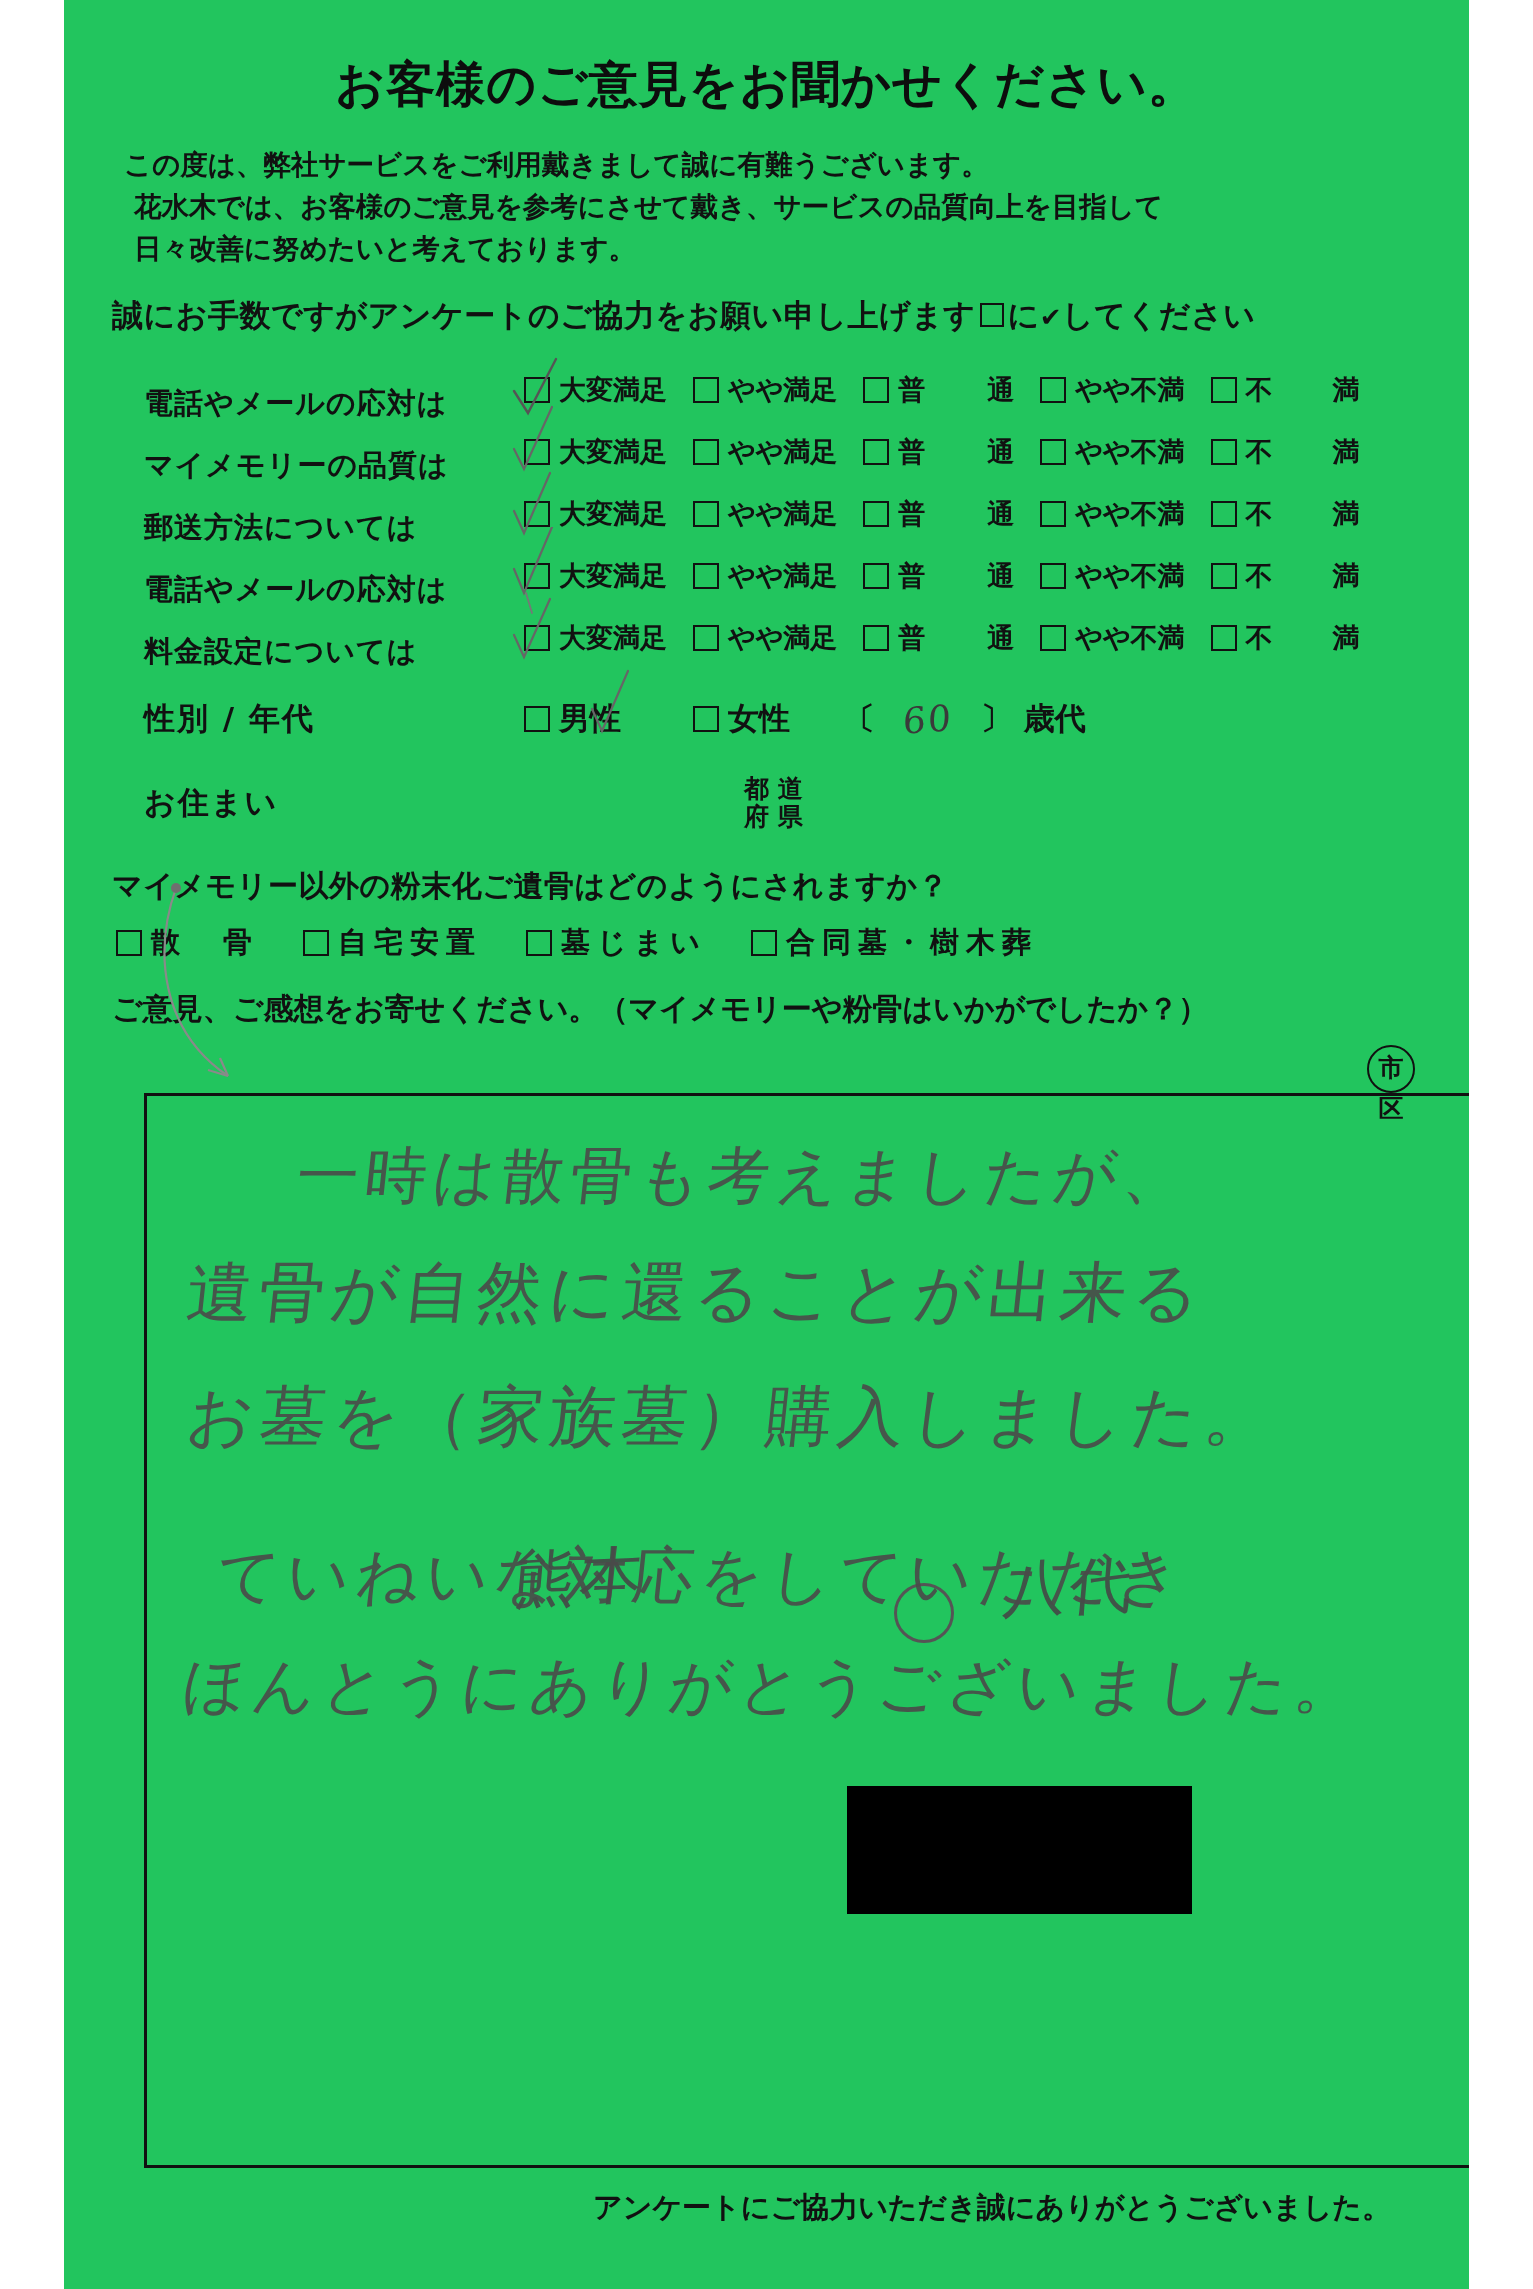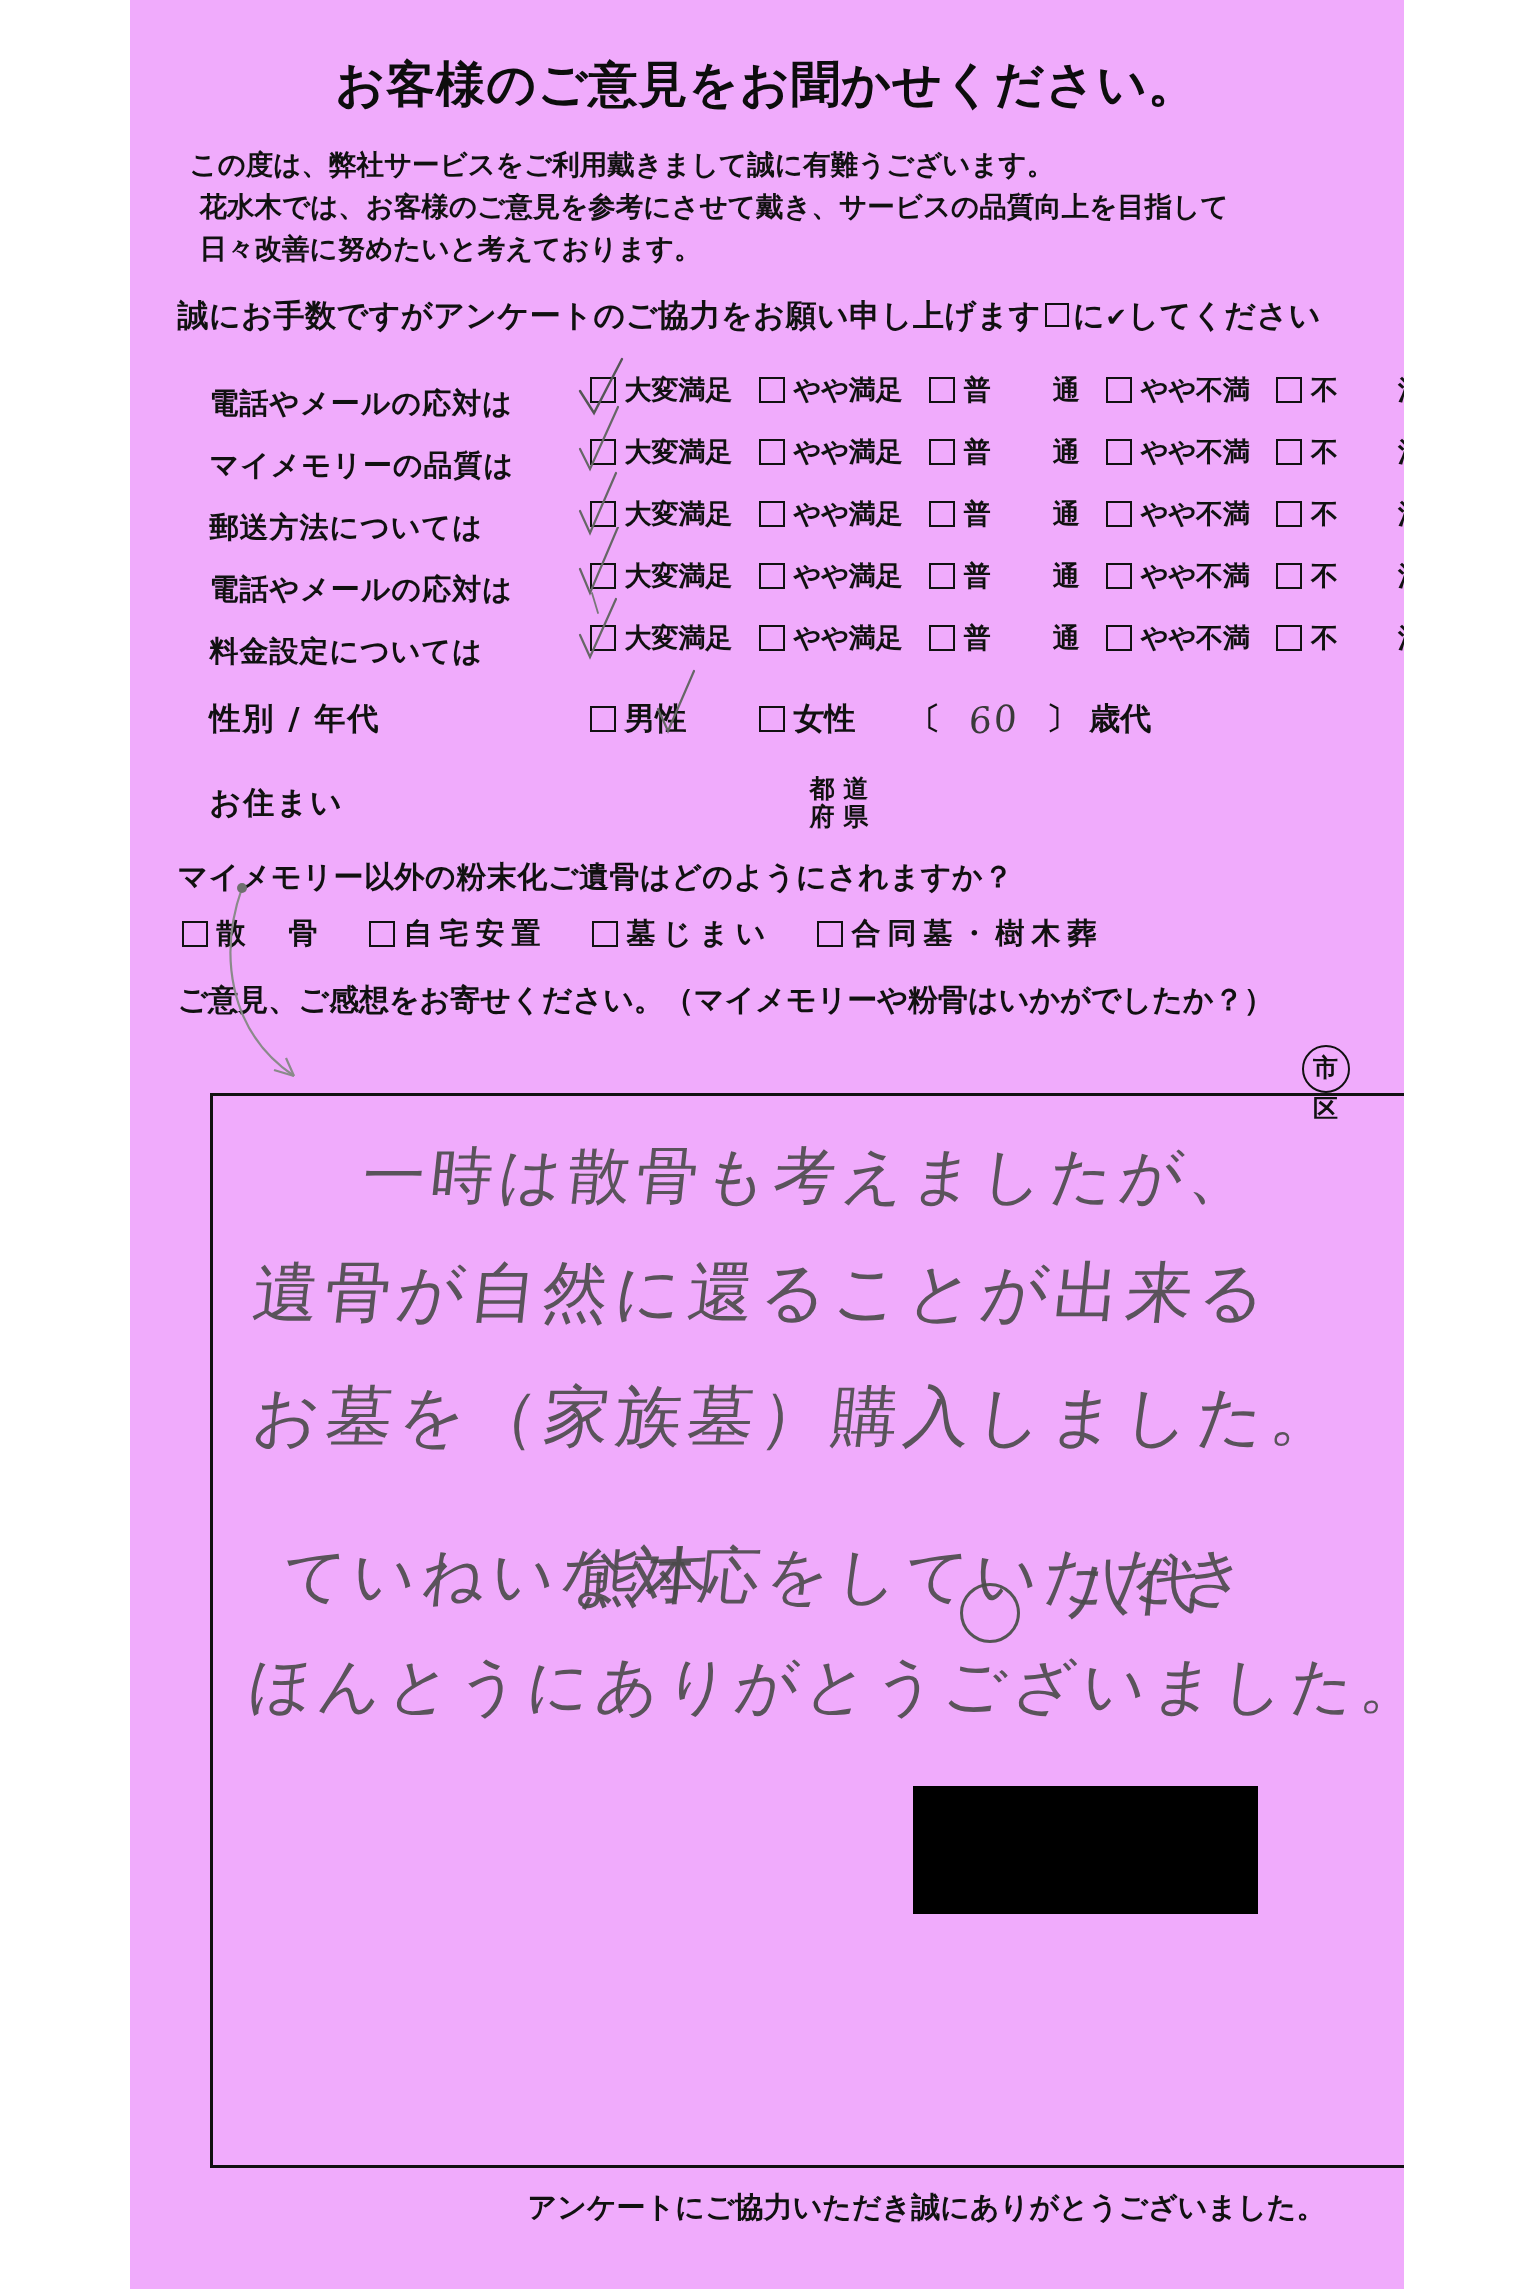--- a/index.html
+++ b/index.html
@@ -6,24 +6,24 @@
     margin: 0;
     padding: 0;
     background: #ffffff;
   }
   body {
     font-family: "DejaVu Sans", "Liberation Sans", sans-serif;
     color: #111111;
   }
   .page {
     position: relative;
-    width: 1274px;
+    width: 1405px;
     height: 2289px;
     margin: 0 auto;
-    background: #f0abfc;
+    background: #22c55e;
     overflow: hidden;
   }
 
   
   .title {
     text-align: center;
     font-size: 49px;
     font-weight: 700;
     letter-spacing: 1px;
     margin-top: 52px;
@@ -185,21 +185,21 @@
     line-height: 42px;
     text-align: center;
     margin: 0 auto 2px auto;
   }
 
   
   .qline {
     padding-left: 48px;
     font-size: 30px;
     font-weight: 700;
-    margin-top: 6px;
+    margin-top: 15px;
     letter-spacing: 0.5px;
   }
   .choices {
     display: flex;
     padding-left: 52px;
     margin-top: 16px;
     font-size: 29px;
     font-weight: 700;
     align-items: center;
   }

